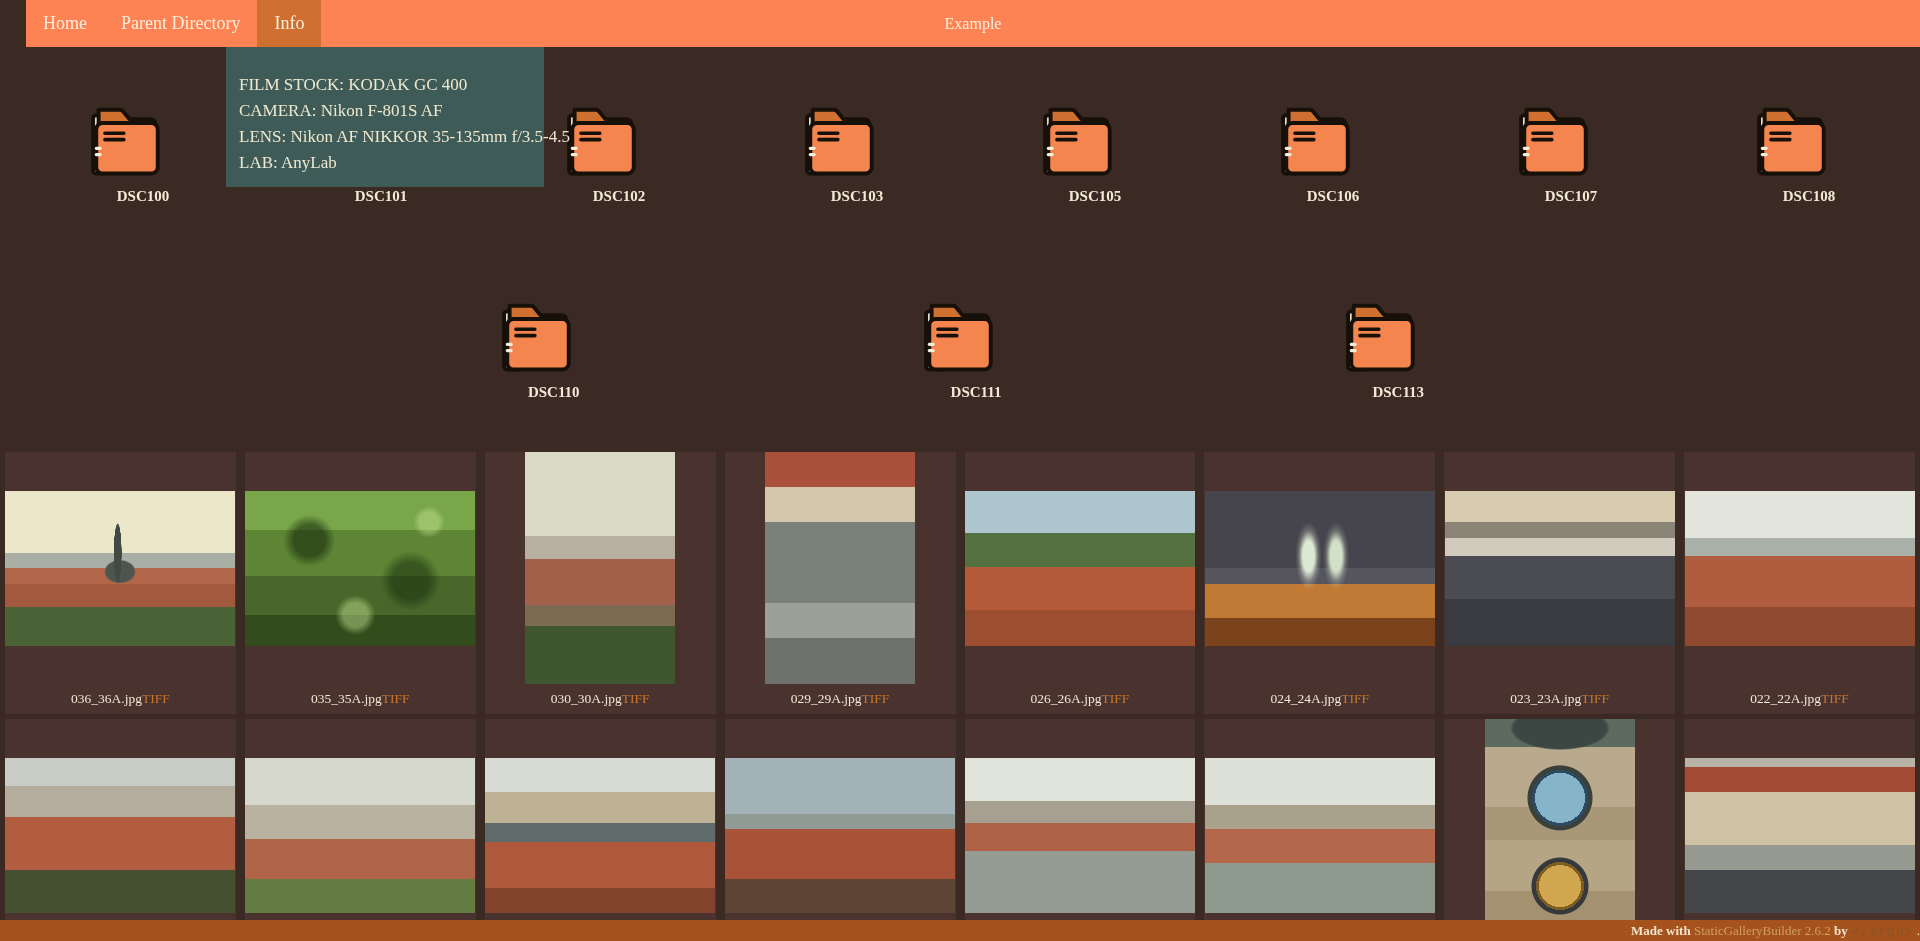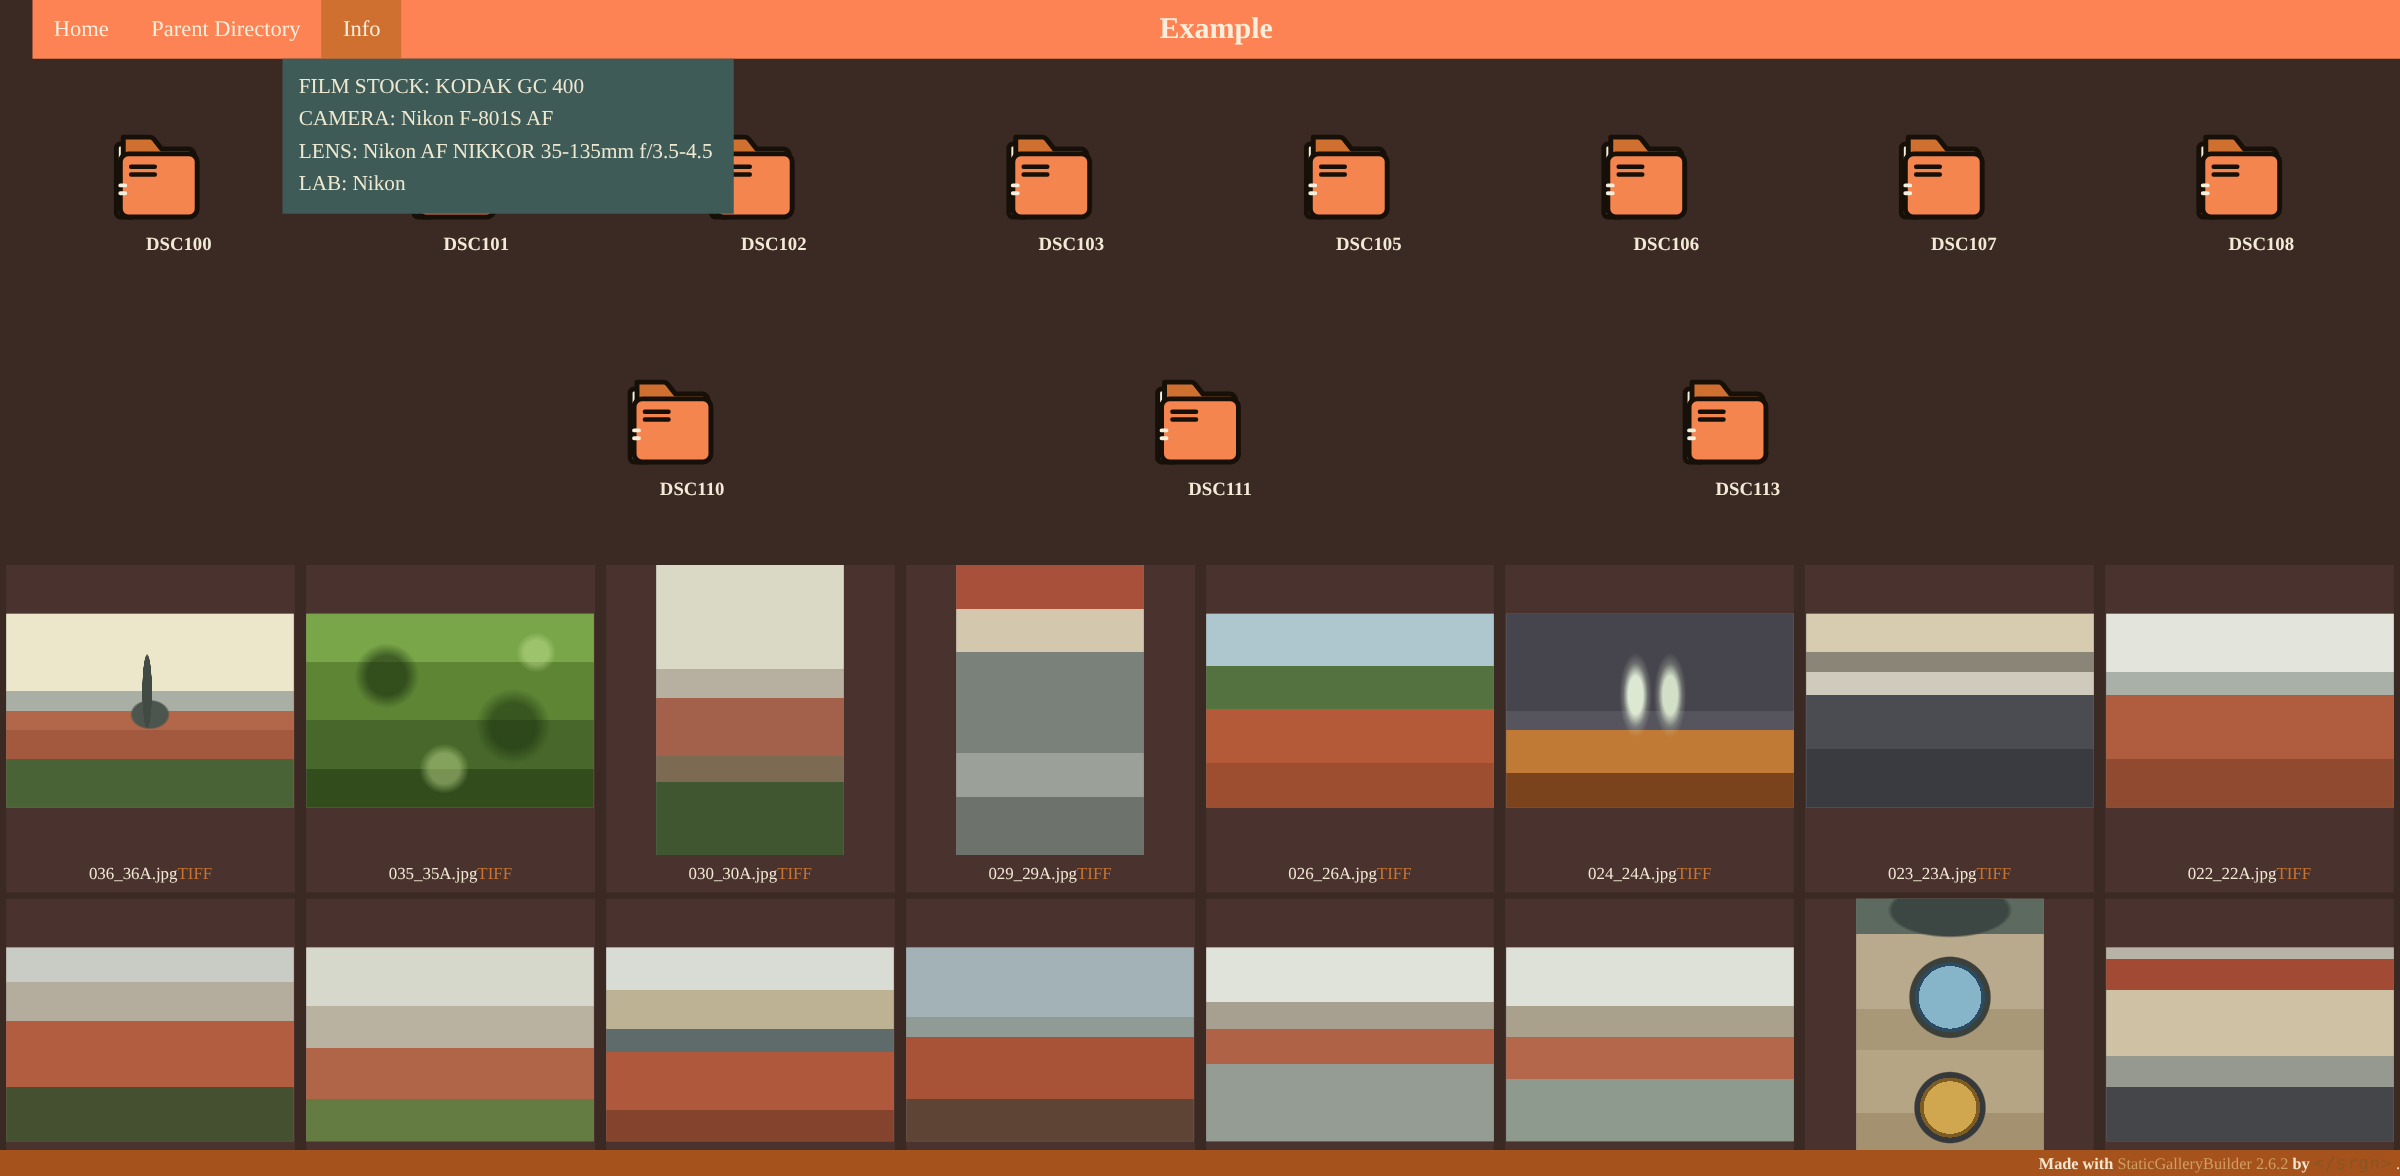--- a/index.html
+++ b/index.html
@@ -24,28 +24,28 @@
   }
   .nav-items{display:flex; list-style:none;}
   .nav-item{
     display:flex; align-items:center; padding:0 17px;
     font-size:18px; color:var(--navbar_text); cursor:pointer; white-space:nowrap;
   }
   .nav-item.active{background:var(--navbar_active_bg);}
   .nav-title{
     position:absolute; left:0; right:0; top:0; height:47px;
     display:flex; align-items:center; justify-content:center;
-    font-size:24px; font-weight:bold; color:var(--navbar_text);
+    font-size:16px; font-weight:normal; color:var(--navbar_text);
     pointer-events:none;
   }
   
   .info-panel{
     position:absolute; left:226px; top:47px; z-index:30;
-    width:361px; background:var(--tooltip_bg);
-    padding:9px 12px 11px 13px;
+    width:318px; background:var(--tooltip_bg);
+    padding:25px 12px 11px 13px;
   }
   .info-line{
     font-size:17px; line-height:26px; color:var(--tooltip_text); white-space:nowrap;
   }
   
   .folders-row{display:flex;}
   .folders-row1{margin-top:57px; justify-content:space-around; padding:0 8px;}
   .folders-row2{margin-top:94px; justify-content:center; gap:339px;}
   .folder{
     display:flex; flex-direction:column; align-items:center; cursor:pointer;
@@ -102,21 +102,21 @@
     <li class="nav-item">Parent Directory</li>
     <li class="nav-item active">Info</li>
   </ul>
   <div class="nav-title">Example</div>
 </div>
 
 <div class="info-panel">
   <div class="info-line">FILM STOCK: KODAK GC 400</div>
   <div class="info-line">CAMERA: Nikon F-801S AF</div>
   <div class="info-line">LENS: Nikon AF NIKKOR 35-135mm f/3.5-4.5</div>
-  <div class="info-line">LAB: Nikon</div>
+  <div class="info-line">LAB: AnyLab</div>
 </div>
 
 <div class="folders-row folders-row1" id="folders-row1">
   <div class="folder">
     <svg class="folder-icon" viewBox="0 0 104 96" xmlns="http://www.w3.org/2000/svg">
       <rect class="fi-paper" x="9" y="14" width="20" height="74" rx="4"></rect>
       <path class="fi-tab" d="M16 7 h27 a5 5 0 0 1 4 2 l8 10 h27 a6 6 0 0 1 6 6 v6 H16 z"></path>
       <rect class="fi-body" x="13" y="24" width="78" height="64" rx="8"></rect>
       <path class="fi-lines" d="M24 37 h24 M24 45 h24"></path>
       <path class="fi-notch" d="M13 56 h5 M13 64 h5"></path>

